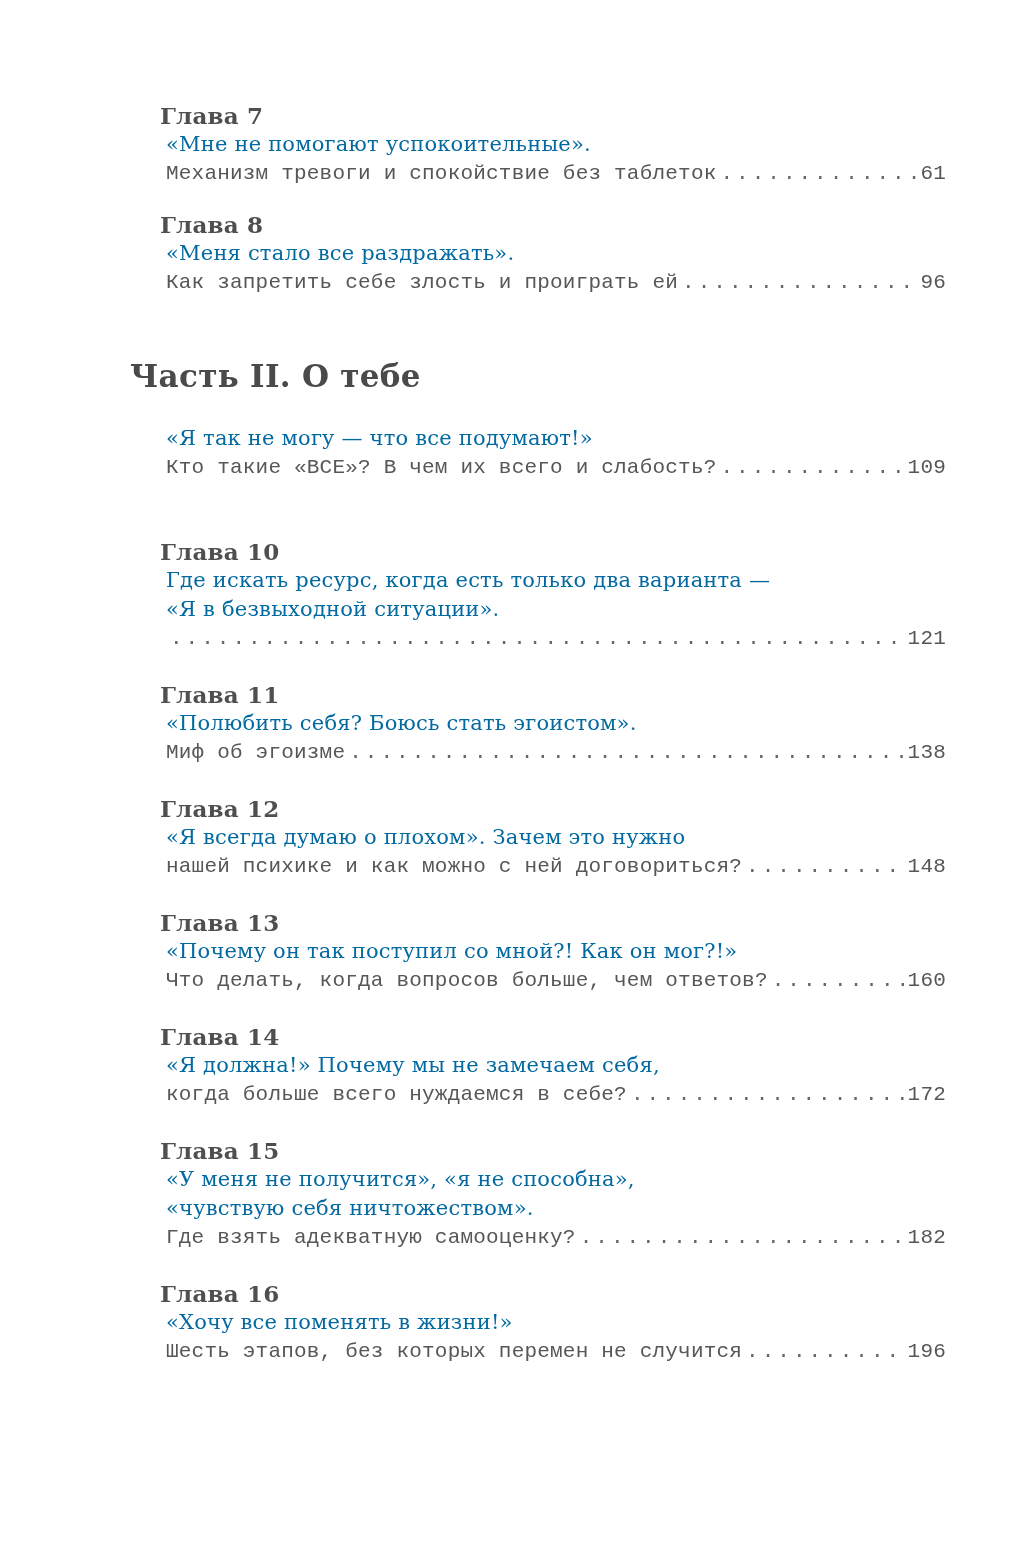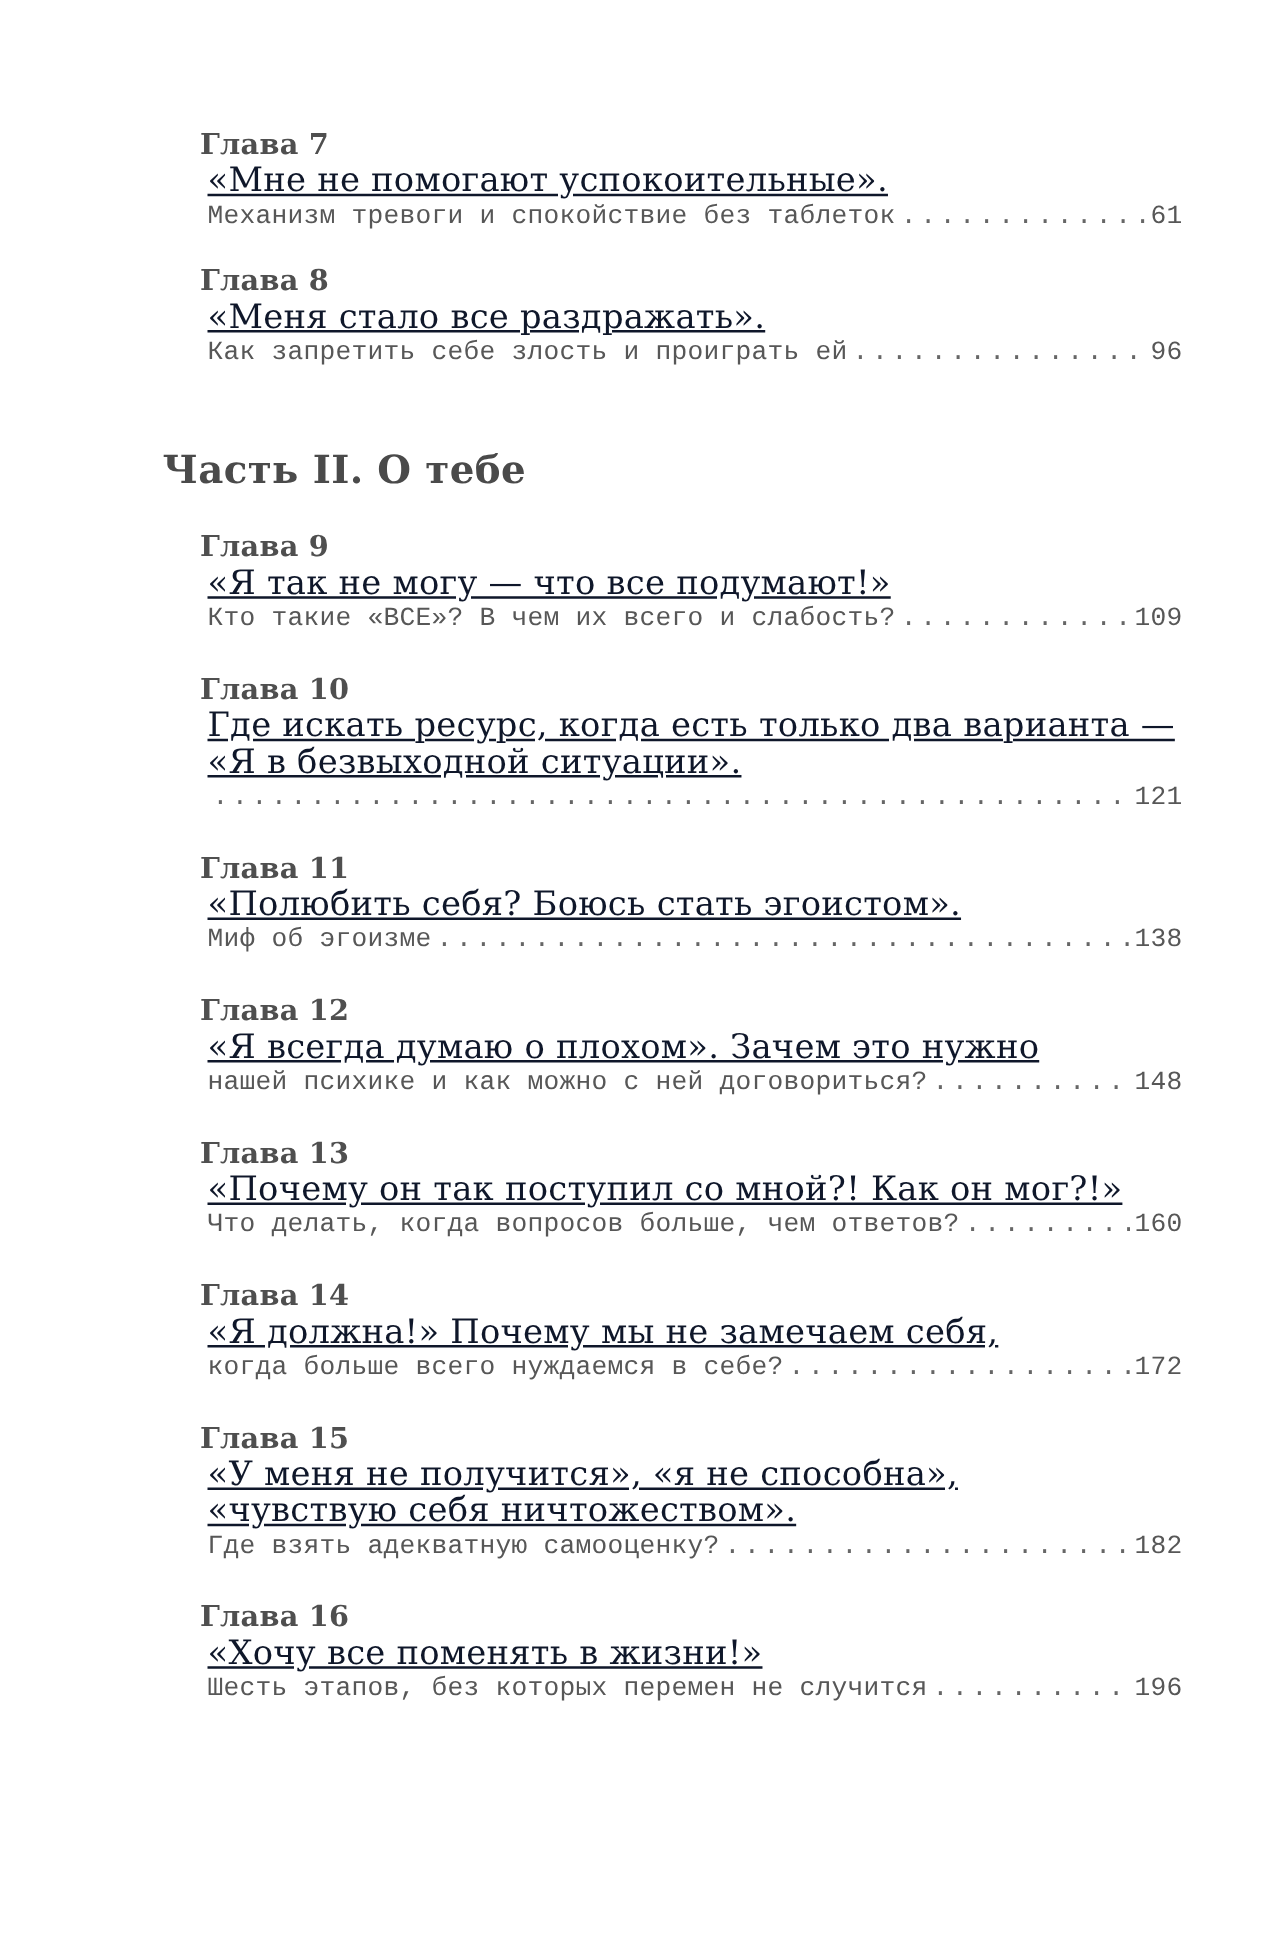--- a/index.html
+++ b/index.html
@@ -14,26 +14,25 @@
     .page { position: absolute; left: 0; top: 0; width: 1013px; height: 1522px; }
     .chapter { position: absolute; left: 160px; width: 786px; }
     .ch-label {
       font-family: "DejaVu Serif", "Liberation Serif", serif;
       font-size: 23px; font-weight: bold; color: #4f4f4f;
       line-height: 28px; height: 28px; margin-left: 0px;
       letter-spacing: 0.2px;
     }
     .ch-line {
       font-family: "DejaVu Serif", "Liberation Serif", serif;
-      font-size: 27px; color: #0f172a;
+      font-size: 21px; color: #0369a1;
       line-height: 29px; height: 29px;
       margin-left: 6px;
       white-space: nowrap;
       letter-spacing: 0.2px;
-      text-decoration: underline;
     }
     .ch-last {
       display: flex; align-items: baseline;
       font-family: Liberation Mono, monospace;
       font-size: 21px; color: #575757;
       line-height: 29px; height: 29px;
       margin-left: 6px;
       white-space: nowrap;
       letter-spacing: 0.2px;
     }
@@ -71,21 +70,20 @@
     <div class="ch-last">
       <span class="t">Как запретить себе злость и проиграть ей</span>
       <span class="dots">...............................................................................................</span>
       <span class="pg">96</span>
     </div>
   </div>
 
   <div class="part-title">Часть II. О тебе</div>
 
   <div class="chapter" style="top:424px">
-    <div class="ch-label">Глава 9</div>
     <div class="ch-line">«Я так не могу — что все подумают!»</div>
     <div class="ch-last">
       <span class="t">Кто такие «ВСЕ»? В чем их всего и слабость?</span>
       <span class="dots">...............................................................................................</span>
       <span class="pg">109</span>
     </div>
   </div>
 
   <div class="chapter" style="top:538px">
     <div class="ch-label">Глава 10</div>

